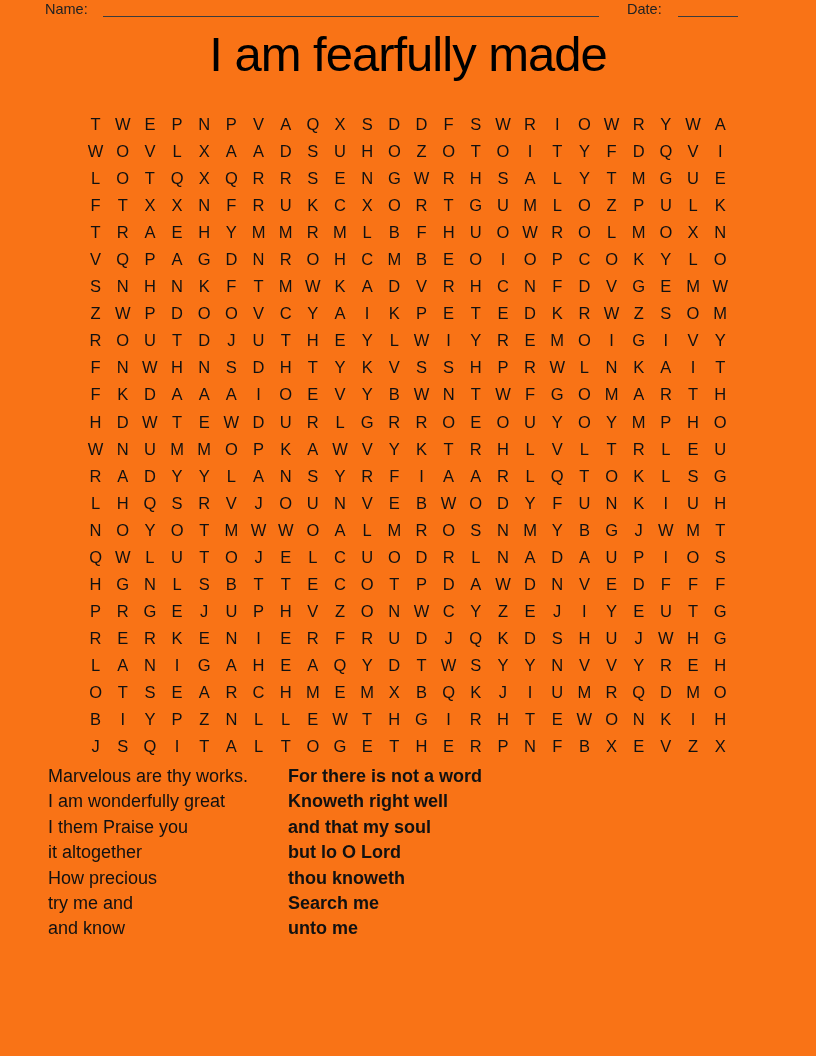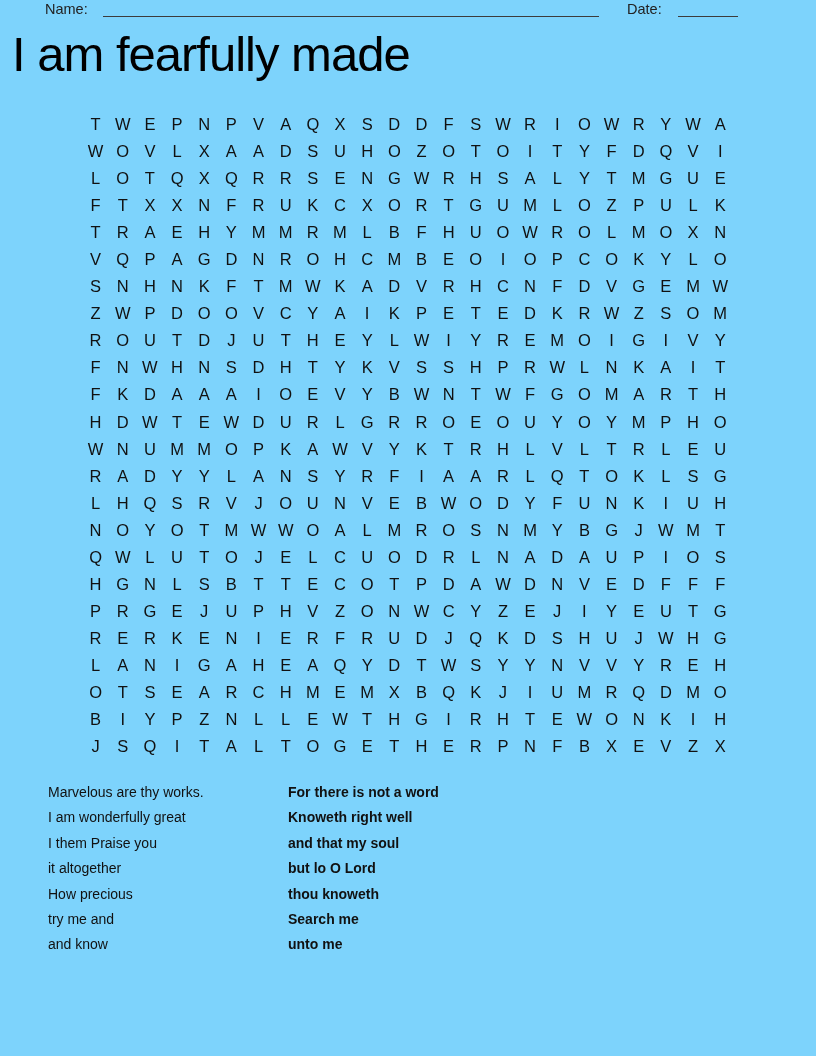--- a/index.html
+++ b/index.html
@@ -1,20 +1,20 @@
 <!DOCTYPE html>
 <html><head>
 <meta charset="utf-8">
 <style>
   html, body { margin: 0; padding: 0; background: #ffffff; }
   .page {
     position: relative;
     width: 816px;
     height: 1056px;
-    background: #7dd3fc;
+    background: #f97316;
     font-family: "Liberation Sans", "DejaVu Sans", sans-serif;
     color: #1c1c1c;
     overflow: hidden;
   }
   
   .name-label {
     position: absolute; left: 45px; top: 1px;
     font-size: 14.5px; color: #222;
   }
   .name-line {
@@ -26,44 +26,44 @@
     position: absolute; left: 627px; top: 1px;
     font-size: 14.5px; color: #222;
   }
   .date-line {
     position: absolute; left: 678px; top: 0px;
     width: 60px; height: 16px;
     border-bottom: 1.4px solid #3c3c3c;
   }
   
   .title {
-    position: absolute; left: 12px; right: 0; top: 26px;
-    text-align: left;
+    position: absolute; left: 0; right: 0; top: 26px;
+    text-align: center;
     font-size: 49px;
     font-weight: 400;
     letter-spacing: -1px;
     color: #000000;
   }
   
   .grid {
     position: absolute; left: 82px; top: 111px;
     font-size: 16.5px;
     font-weight: 500;
     color: #111111;
   }
   .grid-row { display: flex; height: 27.05px; }
   .grid-cell {
     width: 27.17px;
     text-align: center;
     line-height: 27.05px;
   }
   
   .words {
-    position: absolute; top: 780px;
-    font-size: 14px;
+    position: absolute; top: 764px;
+    font-size: 18px;
     line-height: 25.4px;
     color: #111111;
     white-space: nowrap;
   }
   .words-col1 { left: 48px; }
   .words-col2 { left: 288px; font-weight: bold; }
   .words-col3 { left: 528px; }
 </style>
 </head>
 <body>

